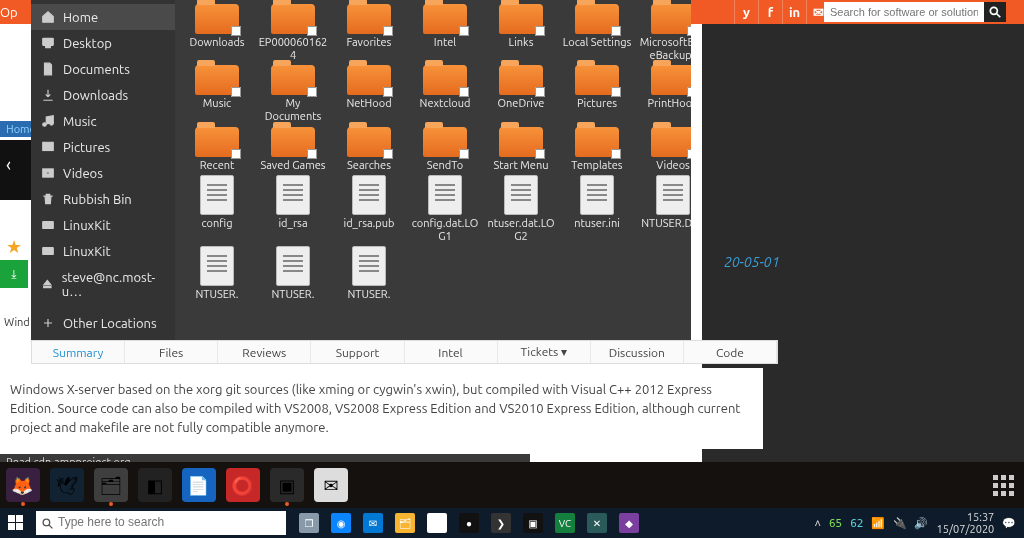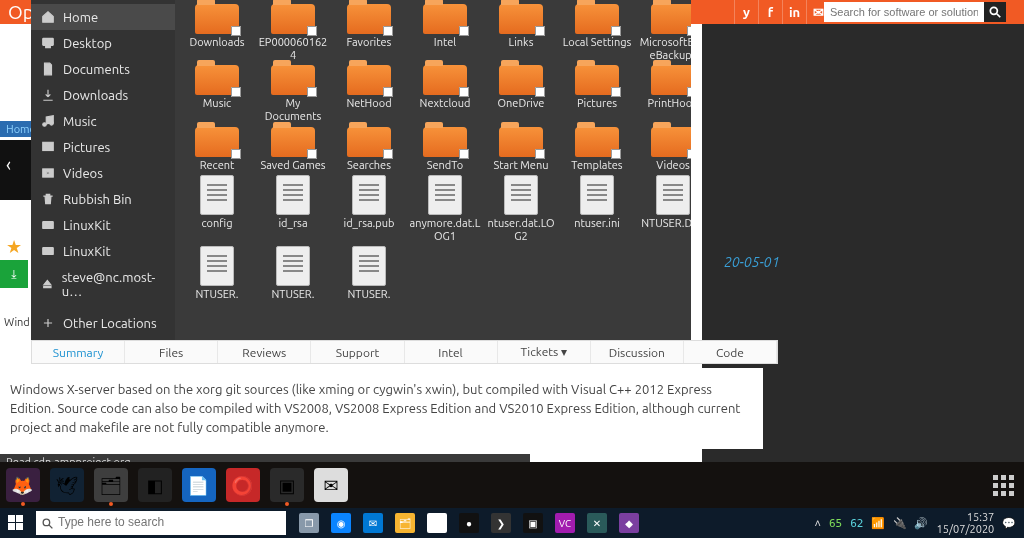--- a/index.html
+++ b/index.html
@@ -1,20 +1,20 @@
 <!DOCTYPE html>
 <html><head>
 <meta charset="utf-8">
 <style>
   * { box-sizing: border-box; margin: 0; padding: 0; }
   body { width: 1024px; height: 538px; overflow: hidden; font-family: "Segoe UI", Ubuntu, sans-serif; font-size: 12px; background:#000; position:relative; }
 
   
   .orange-bar { position:absolute; top:0; left:0; right:0; height:24px; background:#f15a24; display:flex; align-items:center; }
-  .orange-bar .op { color:#fff; padding-left:8px; font-size:19px; }
+  .orange-bar .op { color:#fff; padding-left:0; font-size:13px; }
   .social { position:absolute; right:194px; top:0; height:24px; display:flex; }
   .social div { width:24px; height:24px; display:flex; align-items:center; justify-content:center; color:#fff; font-weight:bold; font-size:13px; border-left:1px solid rgba(255,255,255,.25);}
   .search-box { position:absolute; right:18px; top:2px; height:20px; display:flex; align-items:center;}
   .search-box input { width:160px; height:20px; border:none; padding:0 6px; font-size:11px; outline:none;}
   .search-btn { width:22px; height:20px; background:#222; color:#fff; display:flex; align-items:center; justify-content:center; font-size:12px;}
 
   
   .page-bg { position:absolute; top:24px; left:0; right:246px; bottom:48px; background:#fff;}
 
   
@@ -286,21 +286,21 @@
         <div class="item">
           <div class="doc"></div>
           <span>id_rsa</span>
         </div>
         <div class="item">
           <div class="doc"></div>
           <span>id_rsa.pub</span>
         </div>
         <div class="item">
           <div class="doc"></div>
-          <span>anymore.dat.LOG1</span>
+          <span>config.dat.LOG1</span>
         </div>
         <div class="item">
           <div class="doc"></div>
           <span>ntuser.dat.LOG2</span>
         </div>
         <div class="item">
           <div class="doc"></div>
           <span>ntuser.ini</span>
         </div>
         <div class="item">
@@ -416,21 +416,21 @@
       <div class="ico">
         <div class="sq" style="background:#111;display:flex;align-items:center;justify-content:center;font-size:10px;color:#fff">●</div>
       </div>
       <div class="ico">
         <div class="sq" style="background:#333;display:flex;align-items:center;justify-content:center;font-size:10px;color:#fff">❯</div>
       </div>
       <div class="ico">
         <div class="sq" style="background:#111;display:flex;align-items:center;justify-content:center;font-size:10px;color:#fff">▣</div>
       </div>
       <div class="ico">
-        <div class="sq" style="background:#a21caf;display:flex;align-items:center;justify-content:center;font-size:10px;color:#fff">VC</div>
+        <div class="sq" style="background:#15803d;display:flex;align-items:center;justify-content:center;font-size:10px;color:#fff">VC</div>
       </div>
       <div class="ico">
         <div class="sq" style="background:#2a5a5a;display:flex;align-items:center;justify-content:center;font-size:10px;color:#fff">✕</div>
       </div>
       <div class="ico">
         <div class="sq" style="background:#7b3fa0;display:flex;align-items:center;justify-content:center;font-size:10px;color:#fff">◆</div>
       </div>
     </div>
   <div class="tray">
     <span>˄</span>

